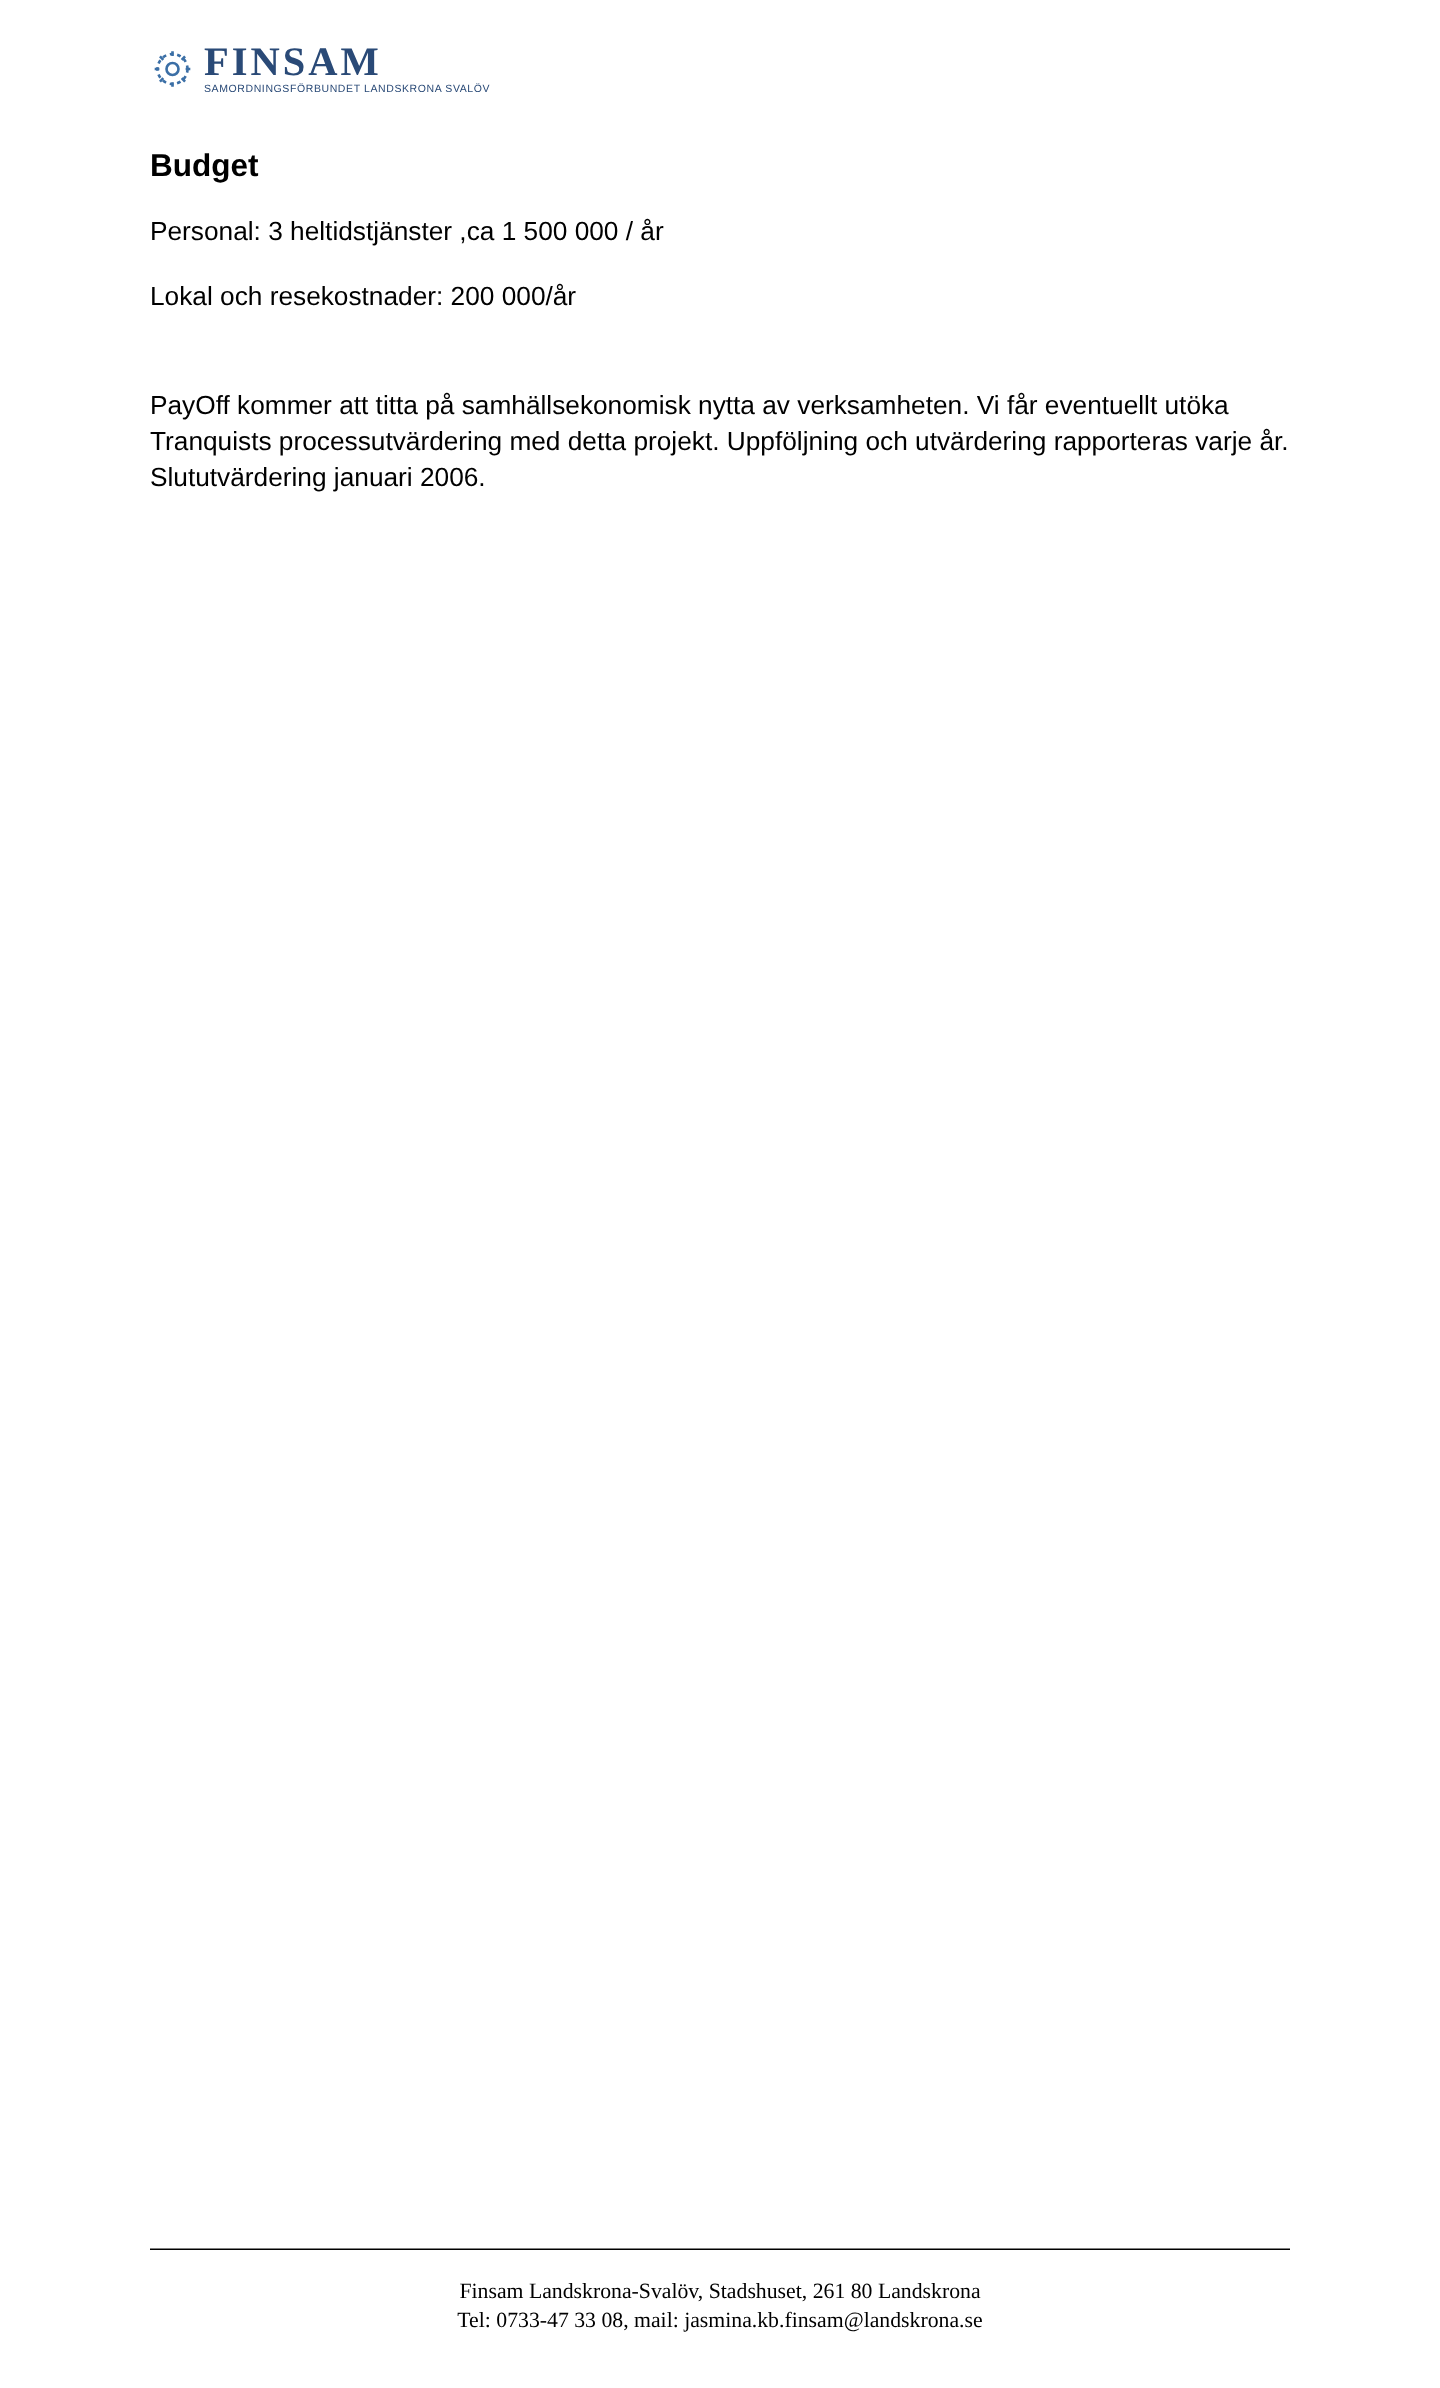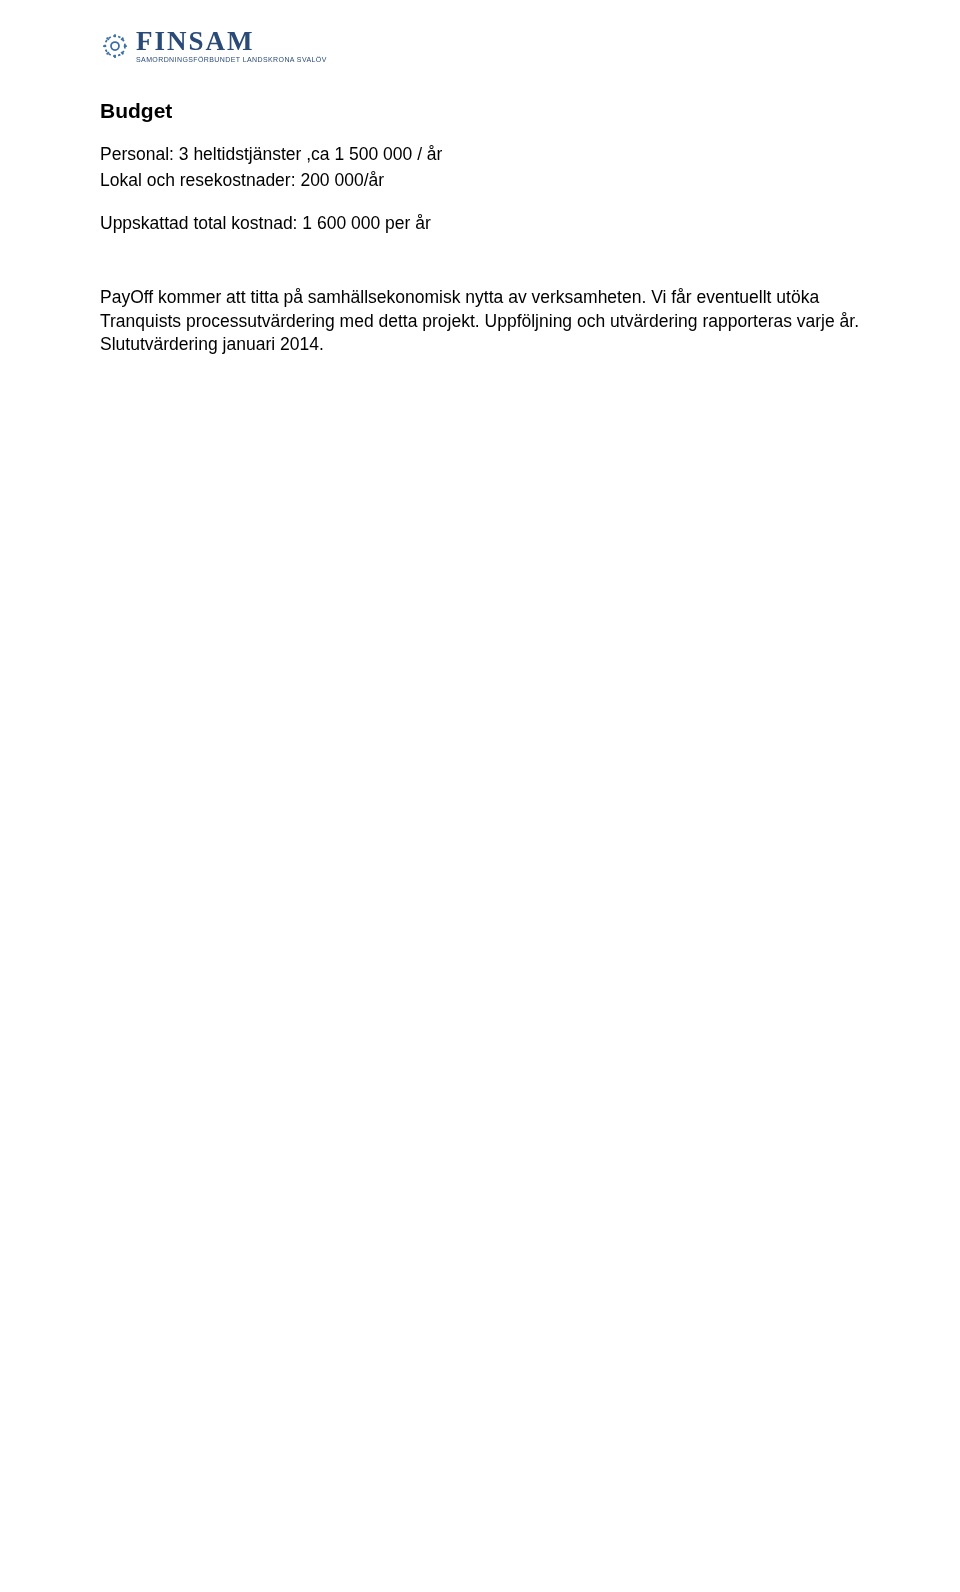--- a/index.html
+++ b/index.html
@@ -89,25 +89,29 @@
         <circle cx="12" cy="12" r="8" stroke-dasharray="2 2"></circle>
       </svg>
     </span>
     <span class="logo-text">
       <span class="logo-name">FINSAM</span>
       <span class="logo-sub">SAMORDNINGSFÖRBUNDET LANDSKRONA SVALÖV</span>
     </span>
   </div>
 
   <h2 class="section">Budget</h2>
-  <p class="body" style="margin-bottom:2px;">Personal: 3 heltidstjänster ,ca 1 500 000 / år</p>
+  <p class="body" style="margin-bottom:19px;">Personal: 3 heltidstjänster ,ca 1 500 000 / år</p>
   <p class="body">Lokal och resekostnader: 200 000/år</p>
-  <p class="body">Uppskattad  total kostnad: 1 600 000 per år</p>
 
   <div class="gap-lg"></div>
 
-  <p class="body">PayOff kommer att titta på samhällsekonomisk nytta av verksamheten. Vi får eventuellt utöka Tranquists processutvärdering med detta projekt. Uppföljning och utvärdering rapporteras varje år. Slututvärdering januari 2014.</p>
+  <p class="body">PayOff kommer att titta på samhällsekonomisk nytta av verksamheten. Vi får eventuellt utöka Tranquists processutvärdering med detta projekt. Uppföljning och utvärdering rapporteras varje år. Slututvärdering januari 2006.</p>
 
   <div class="gap-lg"></div>
 
 
+  <div class="footer">
+    <hr>
+    <div class="line">Finsam Landskrona-Svalöv, Stadshuset, 261 80 Landskrona</div>
+    <div class="line">Tel: 0733-47 33 08, mail: jasmina.kb.finsam@landskrona.se</div>
+  </div>
 
 </div>
 
 </body></html>

